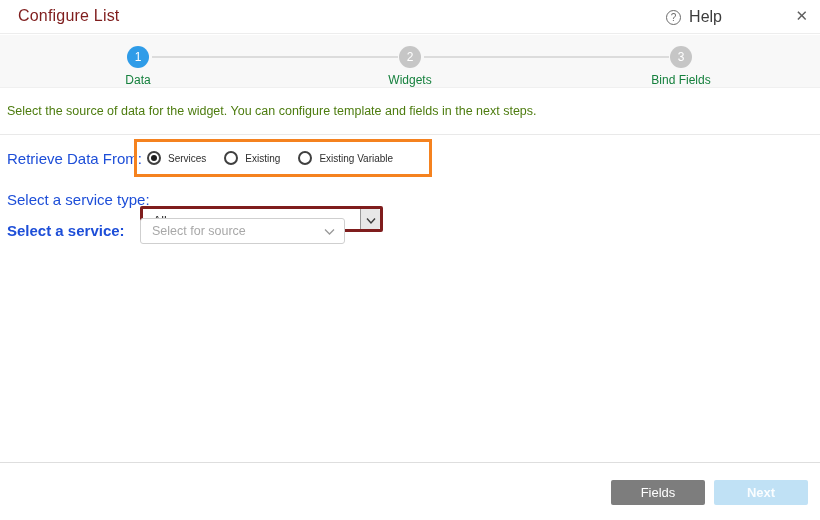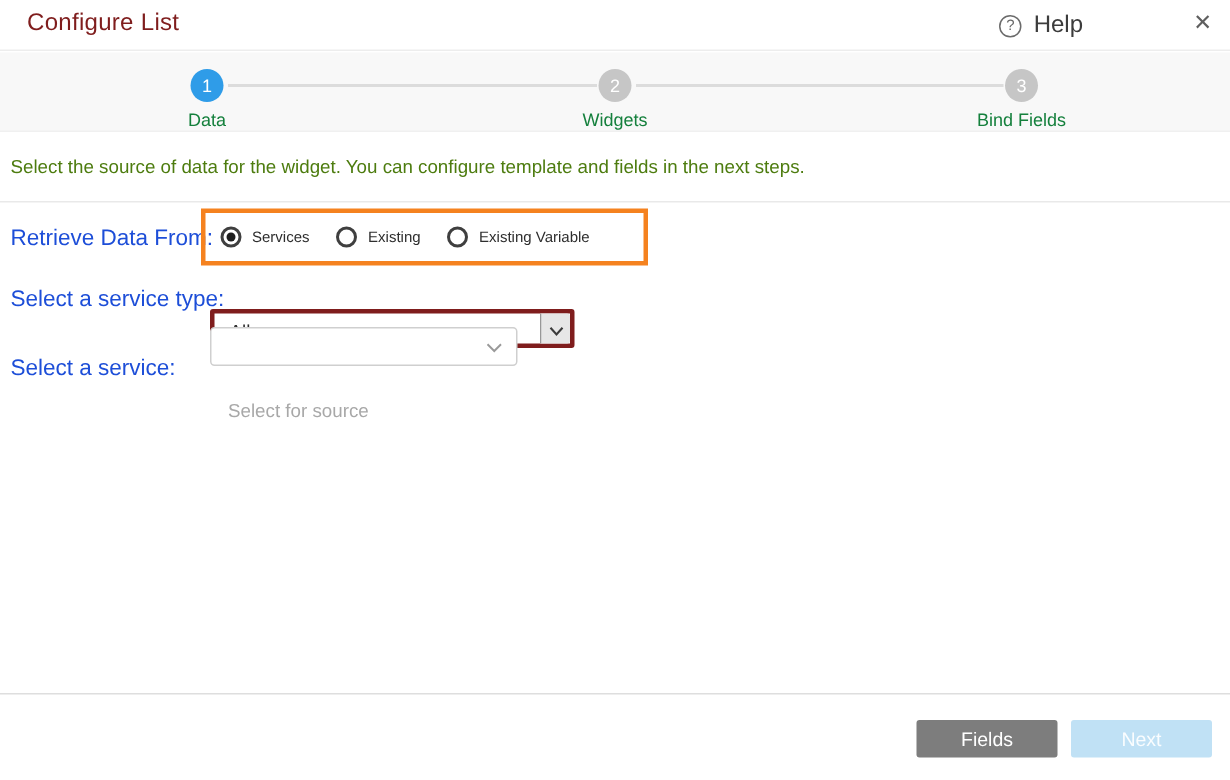--- a/index.html
+++ b/index.html
@@ -43,29 +43,29 @@
 
   .select-native { position:absolute; left:140px; top:185px; width:243px; height:26px;
                    background:#fff; border:3px solid #7f1d1d; border-radius:2px; cursor:pointer;margin-top:21px; }
   .select-native .value { position:absolute; left:10px; top:5px; font-size:12.5px; color:#2e2e2e; }
   .select-native .arrow-btn { position:absolute; right:0; top:0; bottom:0; width:20px; background:#e7e7e7;
                               border-left:1px solid #989898; border-radius:0 2px 2px 0; }
   .select-native .arrow-btn svg { position:absolute; left:5px; top:8px; }
 
   .select-custom { position:absolute; left:140px; top:218px; width:205px; height:26px;
                    background:#fff; border:1px solid #cfcfcf; border-radius:3px; cursor:pointer; }
-  .select-custom .placeholder { position:absolute; left:11px; top:5px; font-size:12.5px; color:#a8a8a8;margin-top:43px; }
+  .select-custom .placeholder { position:absolute; left:11px; top:5px; font-size:12.5px; color:#a8a8a8; }
   .select-custom svg { position:absolute; right:9px; top:9px; }
 
   
   .footer-line { position:absolute; left:0; right:0; top:462px; height:1px; background:#dedede; }
   .btn { position:absolute; top:480px; width:94px; height:25px; border:none; border-radius:2px;
          font-size:13px; font-family:"Liberation Sans", sans-serif; cursor:pointer; }
   .btn-cancel { left:611px; background:#7d7d7d; color:#ffffff; }
-  .btn-next { left:714px; background:#c0e1f5; color:rgba(255,255,255,0.92); cursor:default; }
+  .btn-next { left:714px; background:#c0e1f5; color:rgba(255,255,255,0.92); cursor:default;font-weight:bold; }
 </style>
 </head>
 <body>
 
 <div class="dialog">
 
   <div class="header">
     <div class="title">Configure List</div>
     <div class="help-wrap">
       <div class="qicon">?</div>
@@ -112,21 +112,21 @@
   <div class="form-label" style="top:191px;">Select a service type:</div>
   <div class="select-native">
     <div class="value">All</div>
     <div class="arrow-btn">
       <svg width="10" height="8" viewBox="0 0 10 8">
           <path d="M1 1.5 L5 6 L9 1.5" fill="none" stroke="#3c3c3c" stroke-width="1.4"></path>
         </svg>
     </div>
   </div>
 
-  <div class="form-label" style="top:237px;">Select a service:</div>
+  <div class="form-label" style="top:222px;font-weight:bold;">Select a service:</div>
   <div class="select-custom">
     <div class="placeholder">Select for source</div>
     <svg width="11" height="8" viewBox="0 0 11 8">
         <path d="M1 1.5 L5.5 6 L10 1.5" fill="none" stroke="#9a9a9a" stroke-width="1.3"></path>
       </svg>
   </div>
 
   <div class="footer-line"></div>
   <button class="btn btn-cancel">Fields</button>
   <button class="btn btn-next">Next</button>

